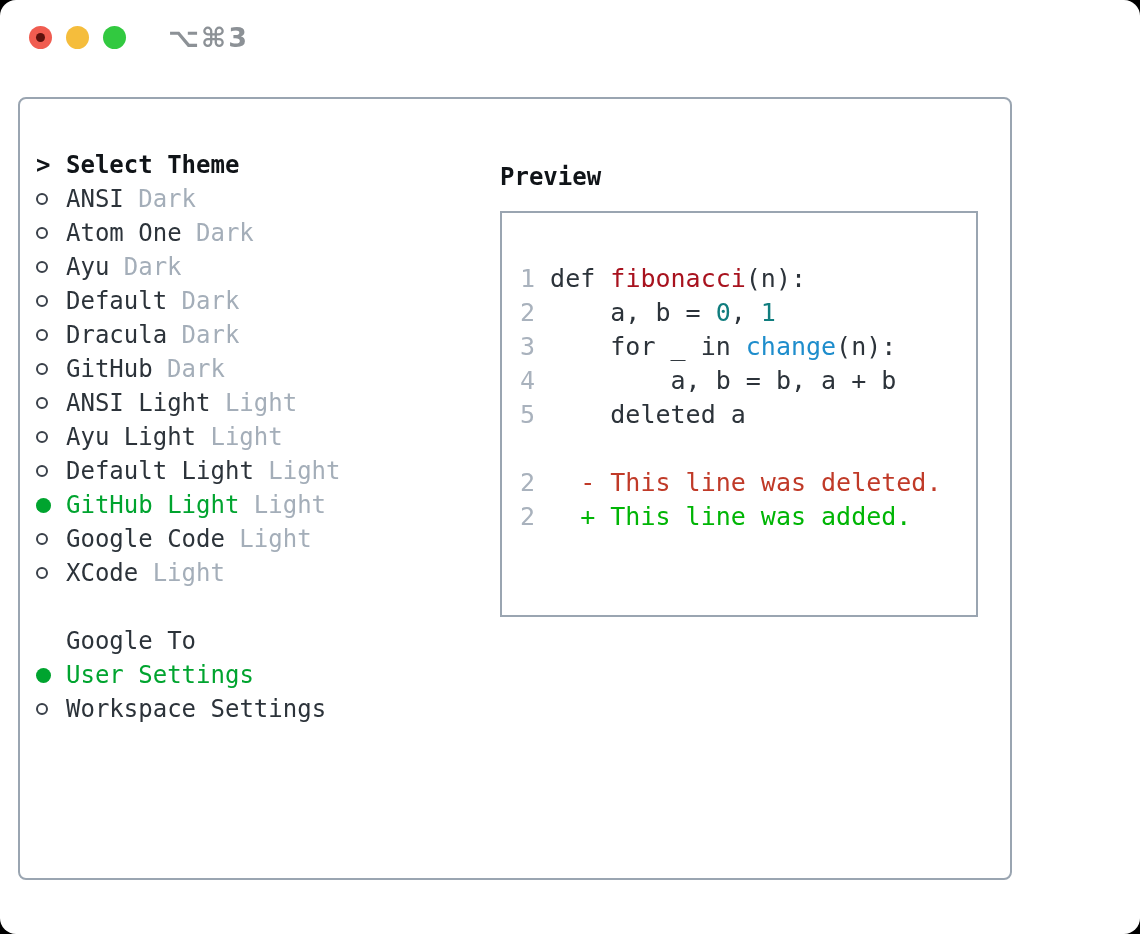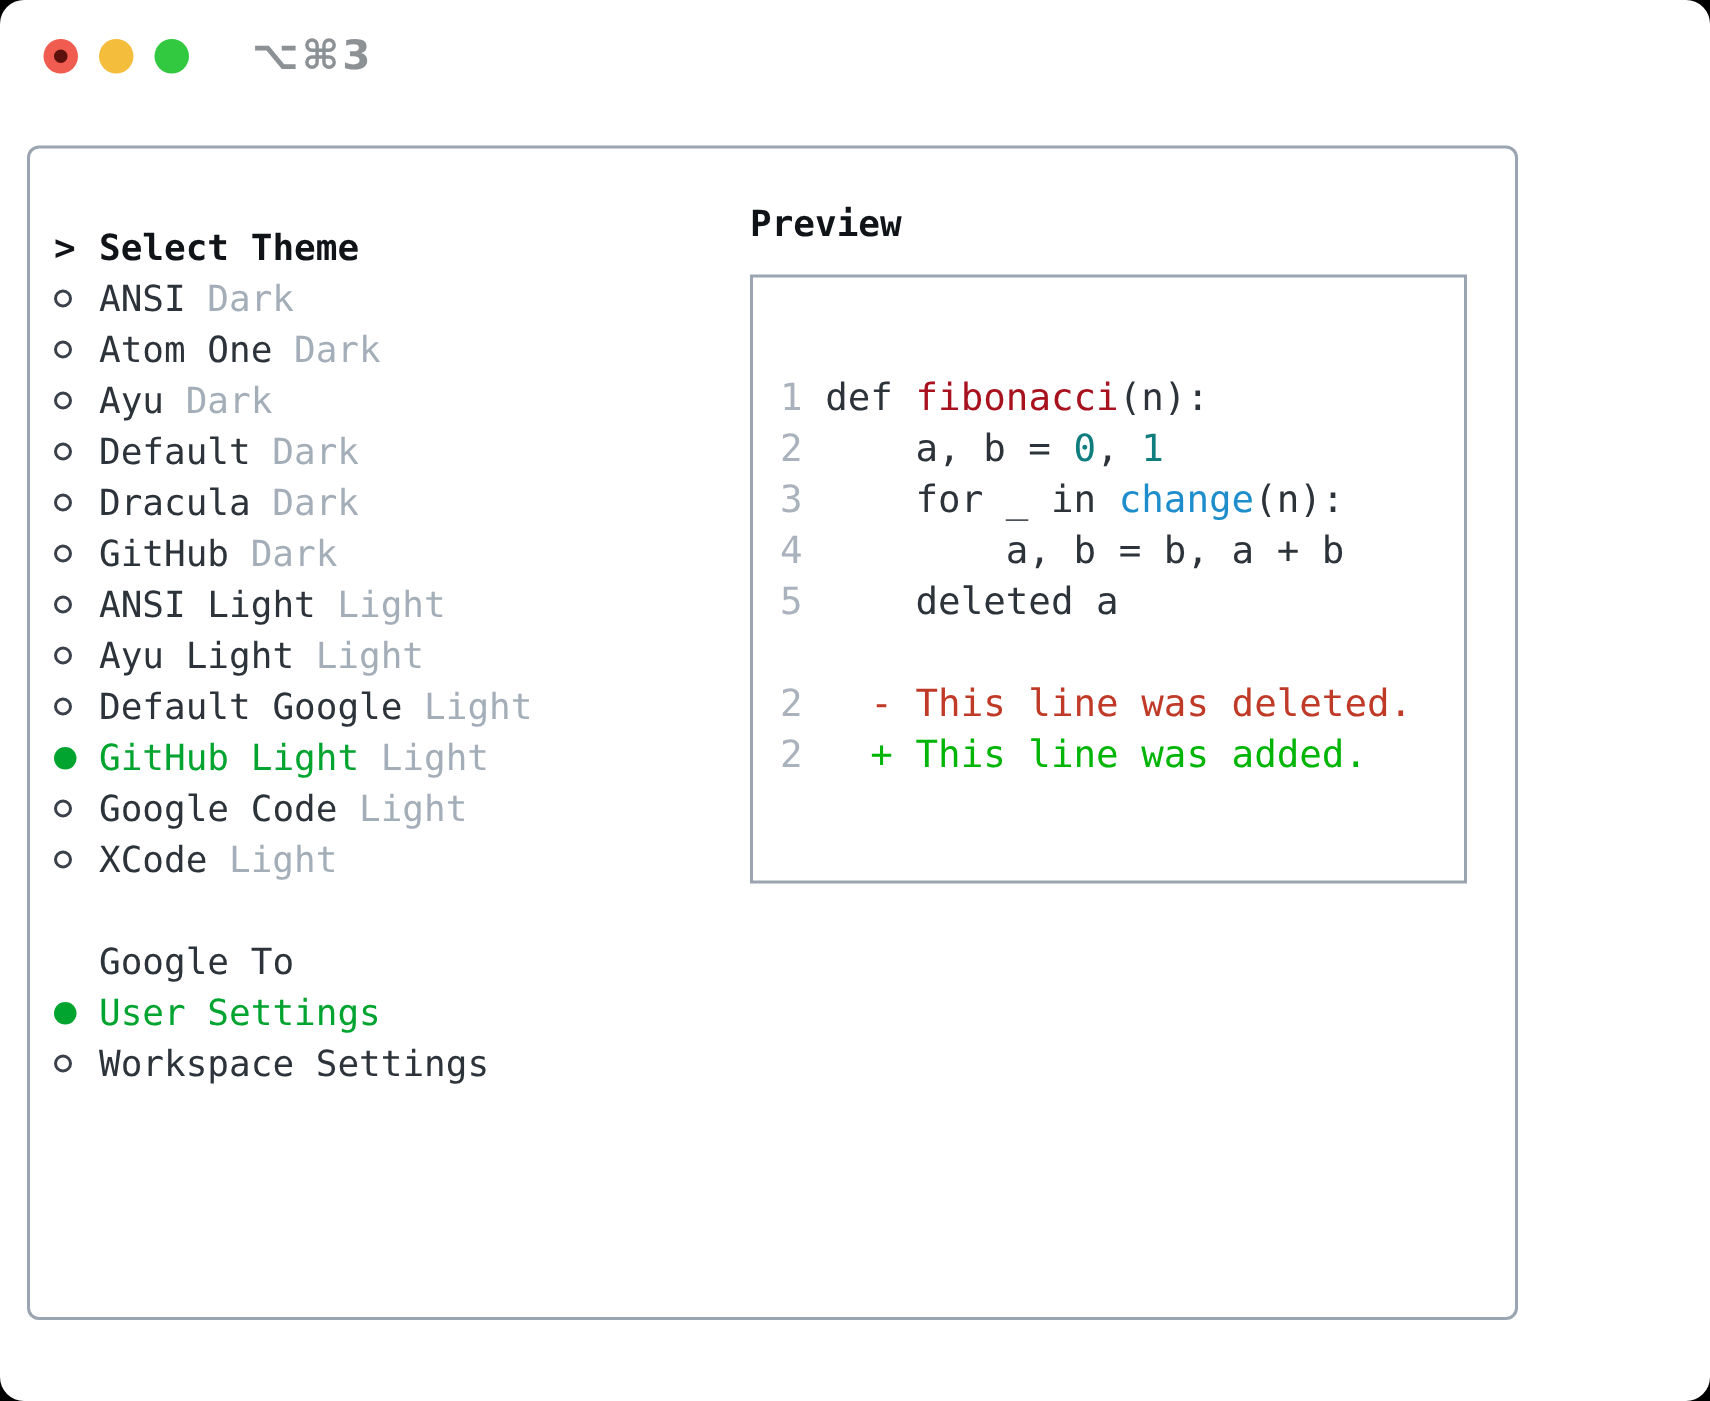--- a/index.html
+++ b/index.html
@@ -35,23 +35,23 @@
   .ring{width:12px;height:12px;border:2px solid #3a414a;border-radius:50%}
   .fill{width:15px;height:15px;border-radius:50%;background:var(--green)}
   .theme-name{color:var(--text_dark)}
   .theme-name.sel{color:var(--green)}
   .tag{color:var(--muted);margin-left:14.4px}
   .spacer{height:34px}
   .hint{color:var(--muted)}
   .hint div{height:34px;line-height:34px}
 
   
-  .right-col{position:absolute;left:480px;top:33px}
+  .right-col{position:absolute;left:480px;top:61px}
   .preview-title{font-weight:bold;font-size:24px;line-height:34px;color:var(--text_black)}
-  .preview-box{margin-top:17px;width:478px;height:406px;border:2px solid var(--border);background:#fff;padding:63px 0 0 18px;overflow:hidden}
+  .preview-box{margin-top:17px;width:478px;height:406px;border:2px solid var(--border);background:#fff;padding:49px 0 0 18px;overflow:hidden}
   .cl{white-space:pre;font-size:25px;line-height:34px;height:34px;color:var(--text_dark)}
   .c-ln{color:var(--line_number)}
   .c-txt{color:var(--text_dark)}
   .c-fn{color:var(--func_red)}
   .c-num{color:var(--number_teal)}
   .c-bi{color:var(--builtin_blue)}
   .c-ctx{color:var(--context)}
   .c-del{color:var(--deleted)}
   .c-add{color:var(--added)}
 </style>
@@ -77,21 +77,21 @@
       </div>
       <div id="theme-list">
           <div class="row"><span class="marker"><span class="ring"></span></span><span class="theme-name">ANSI</span><span class="tag">Dark</span></div>
           <div class="row"><span class="marker"><span class="ring"></span></span><span class="theme-name">Atom One</span><span class="tag">Dark</span></div>
           <div class="row"><span class="marker"><span class="ring"></span></span><span class="theme-name">Ayu</span><span class="tag">Dark</span></div>
           <div class="row"><span class="marker"><span class="ring"></span></span><span class="theme-name">Default</span><span class="tag">Dark</span></div>
           <div class="row"><span class="marker"><span class="ring"></span></span><span class="theme-name">Dracula</span><span class="tag">Dark</span></div>
           <div class="row"><span class="marker"><span class="ring"></span></span><span class="theme-name">GitHub</span><span class="tag">Dark</span></div>
           <div class="row"><span class="marker"><span class="ring"></span></span><span class="theme-name">ANSI Light</span><span class="tag">Light</span></div>
           <div class="row"><span class="marker"><span class="ring"></span></span><span class="theme-name">Ayu Light</span><span class="tag">Light</span></div>
-          <div class="row"><span class="marker"><span class="ring"></span></span><span class="theme-name">Default Google</span><span class="tag">Light</span></div>
+          <div class="row"><span class="marker"><span class="ring"></span></span><span class="theme-name">Default Light</span><span class="tag">Light</span></div>
           <div class="row"><span class="marker"><span class="fill"></span></span><span class="theme-name sel">GitHub Light</span><span class="tag">Light</span></div>
           <div class="row"><span class="marker"><span class="ring"></span></span><span class="theme-name">Google Code</span><span class="tag">Light</span></div>
           <div class="row"><span class="marker"><span class="ring"></span></span><span class="theme-name">XCode</span><span class="tag">Light</span></div>
         </div>
 
       <div class="spacer"></div>
 
       <div class="row">
         <span class="marker"></span>
         <span class="hdr2">Google To</span>

